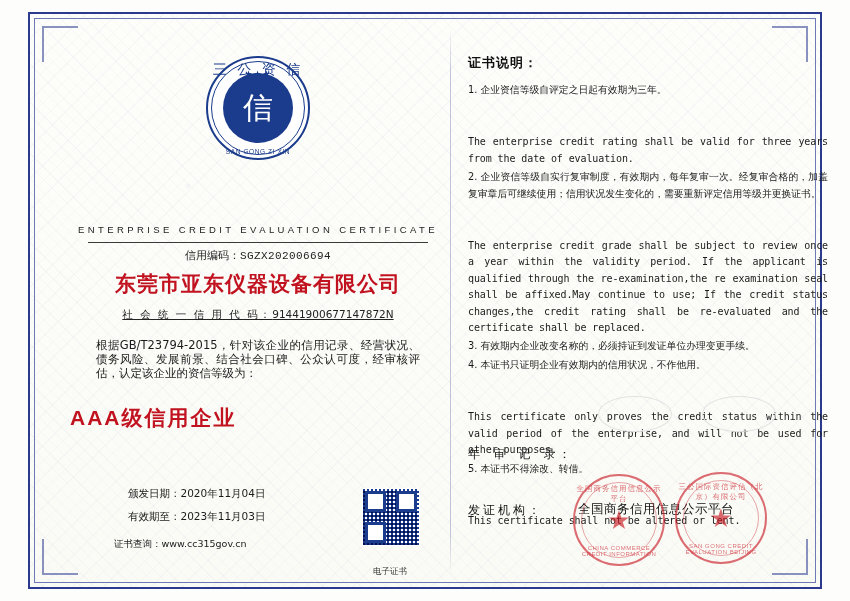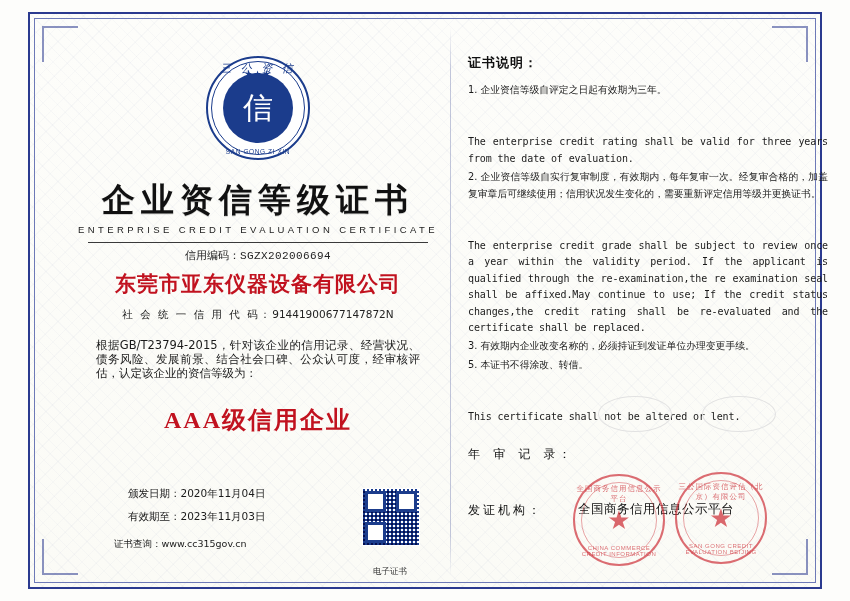--- a/index.html
+++ b/index.html
@@ -74,24 +74,23 @@
     background:#1b3c8c;
     color:#fff;
     display:flex;align-items:center;justify-content:center;
     font-size:30px;
     font-family:"DejaVu Sans", sans-serif;
     letter-spacing:0;
   }
   .emblem-top-text{
     position:absolute;left:0;right:0;top:5px;
     text-align:center;
-    font-size:11px;color:#1b3c8c;
+    font-size:14px;color:#1b3c8c;
     letter-spacing:3px;
     font-family:"DejaVu Sans", sans-serif;
-    font-style:italic;
   }
   .emblem-bottom-text{
     position:absolute;left:0;right:0;bottom:5px;
     text-align:center;
     font-size:6.5px;color:#1b3c8c;
     letter-spacing:0.6px;
     font-family:"Liberation Sans", sans-serif;
   }
   .emblem-star{
     position:absolute;left:50%;top:13px;transform:translateX(-50%);
@@ -133,36 +132,36 @@
     font-size:21px;font-weight:bold;
     color:#c1121f;
     letter-spacing:1px;
     font-family:"DejaVu Sans", sans-serif;
   }
   .uscc{
     position:absolute;left:0;right:0;top:278px;
     text-align:center;
     font-size:10.5px;color:#222;
     font-family:"DejaVu Sans", sans-serif;
+    text-decoration:underline;
   }
   .uscc .lbl{letter-spacing:2px;}
   .body-text{
     position:absolute;left:26px;right:26px;top:308px;
     font-size:11.5px;color:#1a1a1a;
     line-height:14px;
     text-align:justify;
     font-family:"DejaVu Sans", sans-serif;
   }
   .grade{
     position:absolute;left:0;right:0;top:374px;
-    text-align:center;
-    font-size:24px;font-weight:bold;
+    font-size:21px;font-weight:bold;
     color:#c1121f;
     letter-spacing:2px;
-    font-family:Liberation Serif, serif;
+    font-family:Liberation Sans, sans-serif;
   }
   .meta{
     position:absolute;left:58px;top:452px;
     font-size:10.5px;color:#1a1a1a;
     line-height:23px;
     font-family:"DejaVu Sans", sans-serif;
   }
   .meta .row{white-space:nowrap;}
   .meta .lbl{color:#1a1a1a;}
   .meta-small{
@@ -317,21 +316,20 @@
 
       <div class="emblem-wrap">
         <div class="emblem-outer"></div>
         <div class="emblem-mid"></div>
         <div class="emblem-top-text">三 公 资 信</div>
         <div class="emblem-star">★★★</div>
         <div class="emblem-inner">信</div>
         <div class="emblem-bottom-text">SAN GONG ZI XIN</div>
       </div>
 
-      <div class="title-cn">企业资信等级证书</div>
       <div class="title-en">ENTERPRISE  CREDIT  EVALUATION  CERTIFICATE</div>
       <div class="title-rule"></div>
 
       <div class="cred-no">
         <span>信用编码：</span><span class="v">SGZX202006694</span>
       </div>
 
       <div class="company">东莞市亚东仪器设备有限公司</div>
 
       <div class="uscc">
@@ -369,20 +367,24 @@
         <div class="en">The enterprise credit rating shall be valid for three years from the date of evaluation.</div>
       </div>
       <div class="r-item">
         <span>2. 企业资信等级自实行复审制度，有效期内，每年复审一次。经复审合格的，加盖复审章后可继续使用；信用状况发生变化的，需要重新评定信用等级并更换证书。</span>
         <div class="en">The enterprise credit grade shall be subject to review once a year within the validity period. If the applicant is qualified through the re-examination,the re examination seal shall be affixed.May continue to use; If the credit status changes,the credit rating shall be re-evaluated and the certificate shall be replaced.</div>
       </div>
       <div class="r-item">
         <span>3. 有效期内企业改变名称的，必须持证到发证单位办理变更手续。</span>
       </div>
       <div class="r-item">
+        <span>4. 本证书只证明企业有效期内的信用状况，不作他用。</span>
+        <div class="en">This certificate only proves the credit status within the valid period of the enterprise, and will not be used for other purposes.</div>
+      </div>
+      <div class="r-item">
         <span>5. 本证书不得涂改、转借。</span>
         <div class="en">This certificate shall not be altered or lent.</div>
       </div>
     </div>
 
     <div class="annual">年 审 记 录：</div>
     <div class="ghost-seal" style="left:568px;top:382px;"></div>
     <div class="ghost-seal" style="left:672px;top:382px;"></div>
 
     <div class="issuer-label">发证机构：</div>

